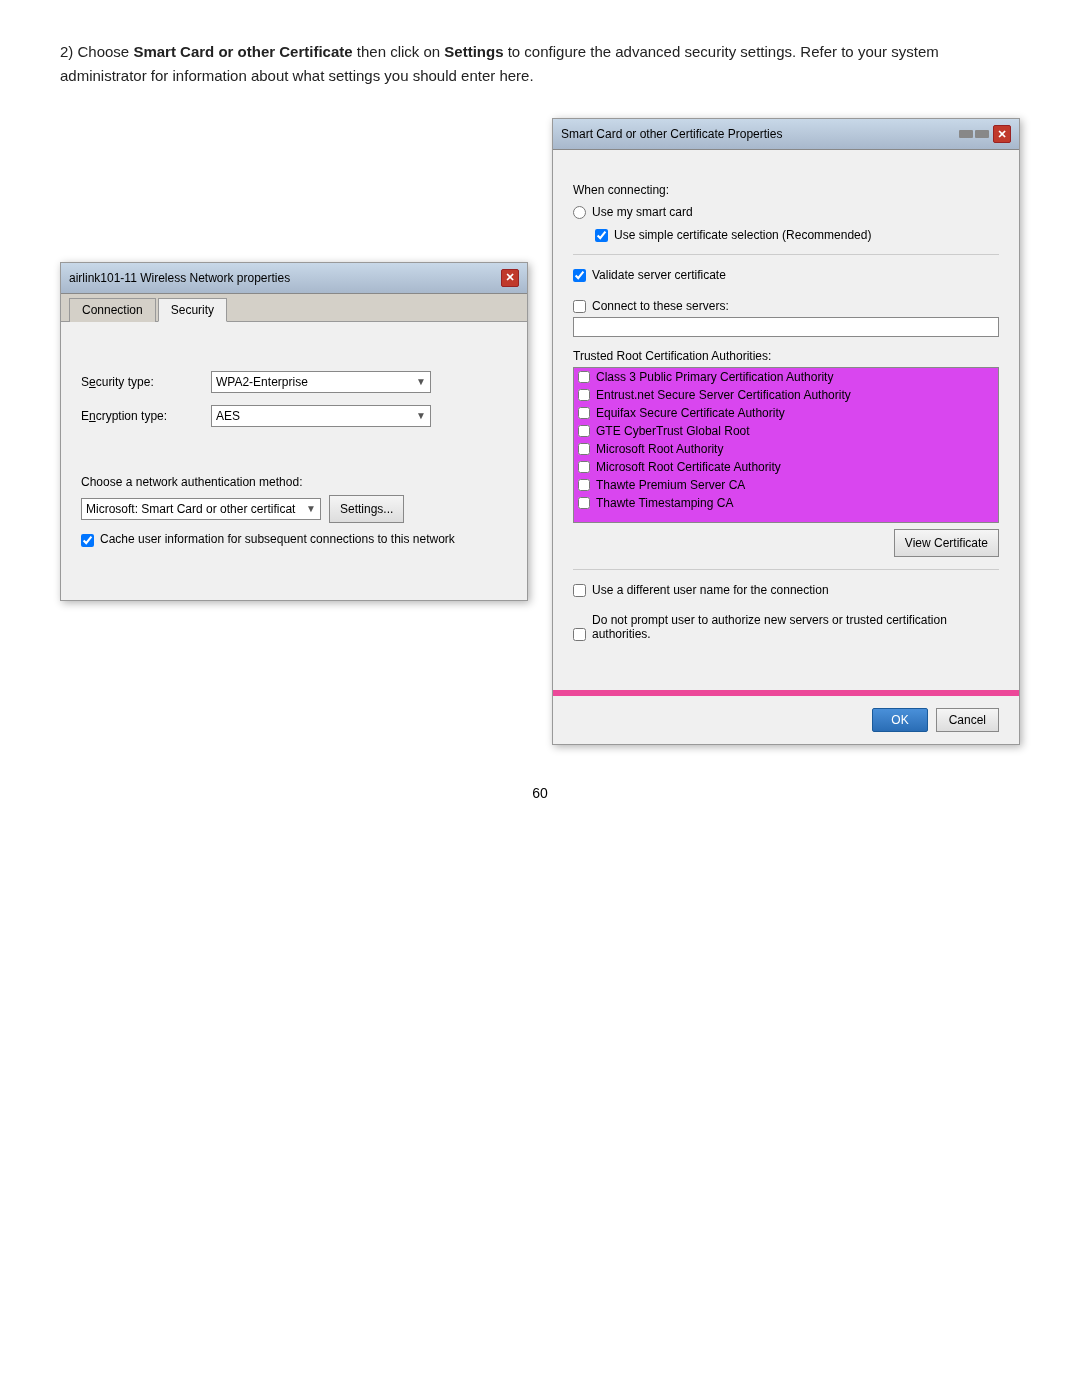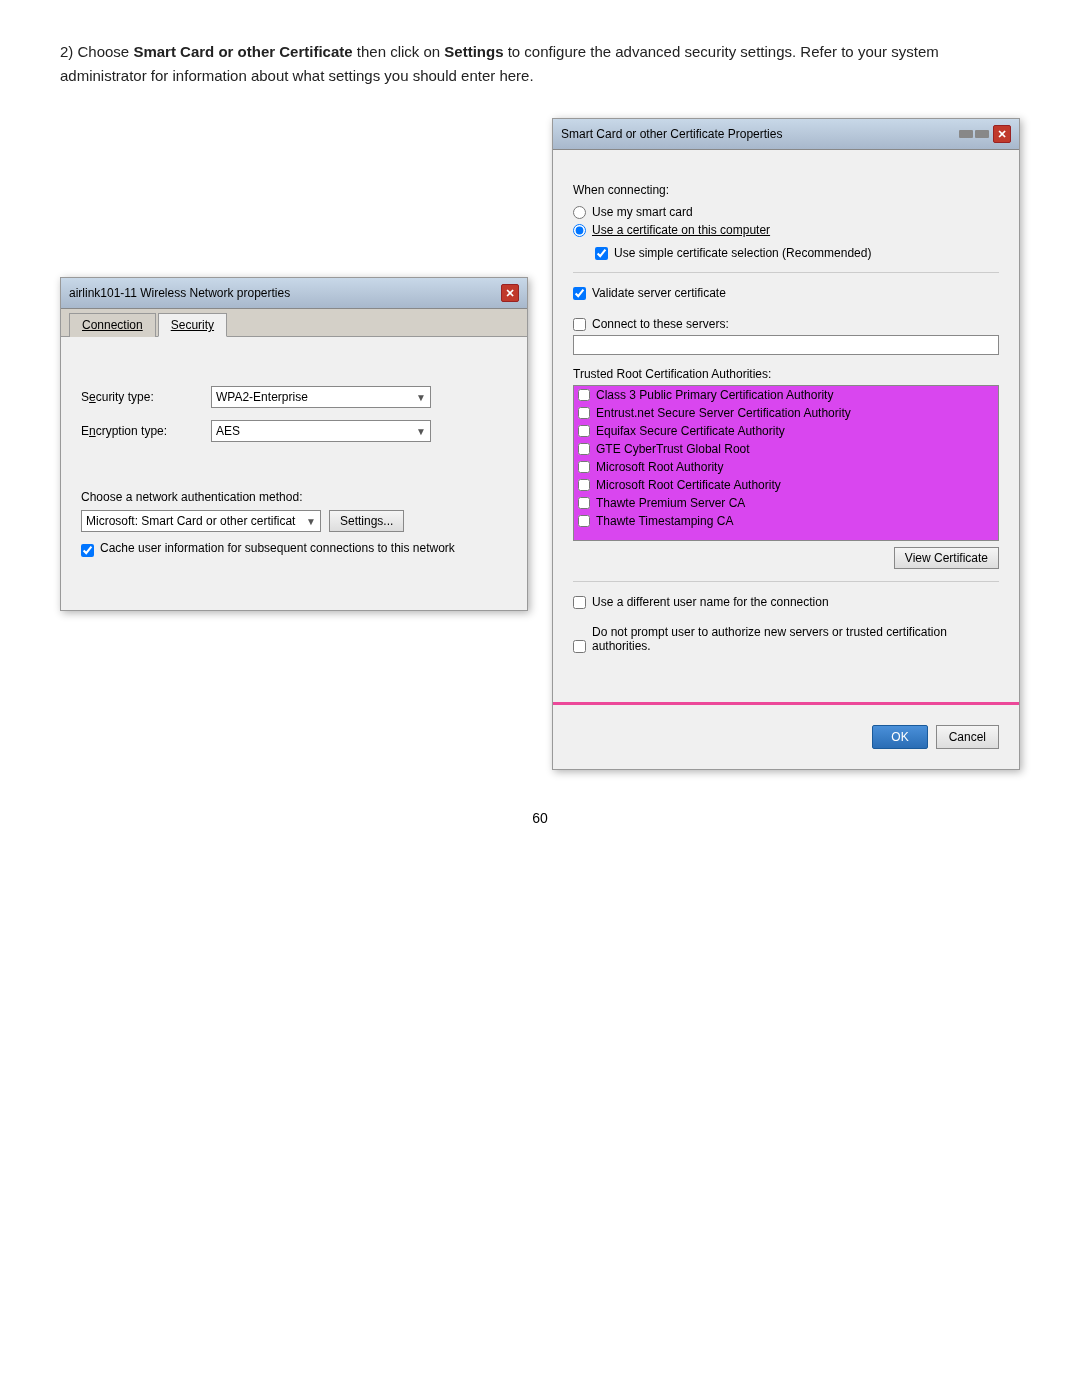--- a/index.html
+++ b/index.html
@@ -70,21 +70,20 @@
       gap: 2px;
     }
     .tab {
       padding: 4px 12px;
       border: 1px solid #999;
       border-bottom: none;
       background: #d4d0c8;
       font-size: 12px;
       cursor: pointer;
       margin-bottom: -1px;
-      text-decoration: underline;
     }
     .tab.active {
       background: #f0f0f0;
       border-bottom: 1px solid #f0f0f0;
       z-index: 1;
     }
     .dialog-content {
       padding: 33px 20px;
       background: #f0f0f0;
     }
@@ -133,21 +132,21 @@
       align-items: center;
       justify-content: space-between;
       height: 22px;
     }
     .settings-btn {
       border: 1px solid #888;
       background: linear-gradient(to bottom, #f5f5f5, #ddd);
       padding: 2px 10px;
       font-size: 12px;
       cursor: pointer;
-      height: 22px;
+      height: 28px;
     }
     .checkbox-row {
       display: flex;
       align-items: flex-end;
       gap: 6px;
       margin-top: 8px;
     }
     .checkbox-row input[type=checkbox] {
       margin-top: 2px;
     }
@@ -198,22 +197,22 @@
       gap: 6px;
     }
     .list-item input[type=checkbox] {
       width: 12px;
       height: 12px;
     }
     .dialog-footer {
       display: flex;
       justify-content: flex-end;
       gap: 8px;
-      padding: 20px 20px;
-      border-top: 3px solid #ec4899;
+      padding: 12px 20px;
+      border-top: 6px solid #ec4899;
       background: #f0f0f0;
     }
     .ok-btn {
       background: linear-gradient(to bottom, #4a90d9, #2a6db5);
       color: white;
       border: 1px solid #1a5a9a;
       padding: 4px 18px;
       font-size: 12px;
       cursor: pointer;
       border-radius: 2px;
@@ -342,24 +341,20 @@
       </div>
     </div>
     <div class="dialog-content">
       <div class="when-connecting-label">When connecting:</div>
 
       <div class="radio-row">
         <input type="radio" name="connecting" style="">
         <span>Use my smart card</span>
       </div>
 
-      <div class="radio-row">
-        <input type="radio" name="connecting" checked="" style="">
-        <span style="text-decoration:underline;">Use a certificate on this computer</span>
-      </div>
 
       <div class="checkbox-row indent">
         <input type="checkbox" checked="" style="">
         <span>Use simple certificate selection (Recommended)</span>
       </div>
 
       <hr class="separator">
 
       <div class="checkbox-row">
         <input type="checkbox" checked="" style="">

